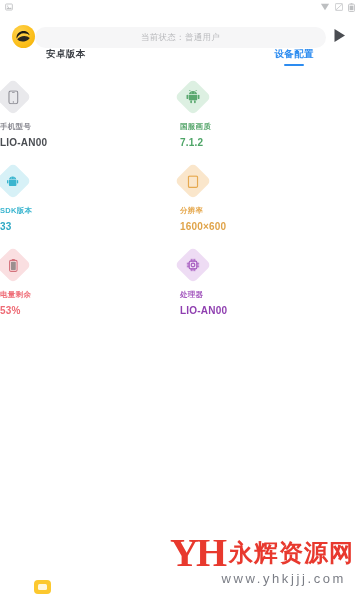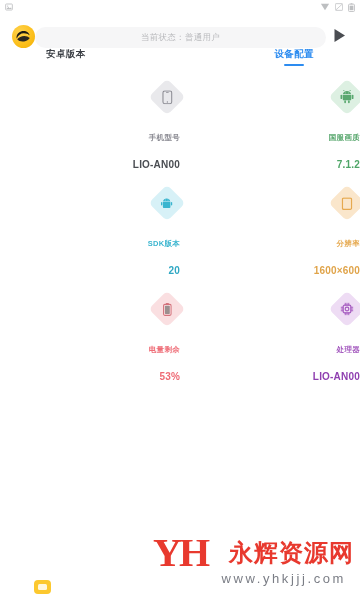--- a/index.html
+++ b/index.html
@@ -114,22 +114,22 @@
   
   .grid {
     margin-top: 10px;
     display: grid;
     grid-template-columns: 1fr 1fr;
     row-gap: 20px;
   }
   .card {
     display: flex;
     flex-direction: column;
-    align-items: flex-end;
-    gap: 11px;
+    align-items: flex-start;
+    gap: 0;
   }
   .diamond {
     width: 26px;
     height: 26px;
     border-radius: 5px;
     transform: rotate(45deg);
     display: flex;
     align-items: center;
     justify-content: center;
     margin-bottom: 12px;
@@ -159,21 +159,21 @@
     right: 6px;
     bottom: 14px;
     display: flex;
     flex-direction: column;
     align-items: flex-end;
     pointer-events: none;
   }
   .wm-row {
     display: flex;
     align-items: center;
-    gap: 22px;
+    gap: 5px;
   }
   .wm-yh {
     font-size: 40px;
     font-weight: 700;
     color: #e8392e;
     letter-spacing: -3px;
     line-height: .85;
     font-family: "Liberation Serif", serif;
   }
   .wm-cn {
@@ -314,21 +314,21 @@
             <path d="M2.6 5.6h8.8v6.2a1 1 0 0 1-1 1H3.6a1 1 0 0 1-1-1z" fill="#3ab5cf"></path>
             <path d="M2.8 5C3 3.2 4.8 1.8 7 1.8s4 1.4 4.2 3.2z" fill="#3ab5cf"></path>
             <circle cx="5.4" cy="3.6" r=".55" fill="#d7f1f7"></circle>
             <circle cx="8.6" cy="3.6" r=".55" fill="#d7f1f7"></circle>
             <rect x="0.4" y="6" width="1.6" height="4" rx=".8" fill="#3ab5cf"></rect>
             <rect x="12" y="6" width="1.6" height="4" rx=".8" fill="#3ab5cf"></rect>
           </svg>
         </span>
       </div>
       <div class="card-label" style="color:#3ab5cf">SDK版本</div>
-      <div class="card-value" style="color:#2fa8c4">20</div>
+      <div class="card-value" style="color:#2fa8c4">33</div>
     </div>
 
     <div class="card">
       <div class="diamond" style="background:#fae6cb">
         <span class="glyph">
           <svg width="11" height="13" viewBox="0 0 12 14">
             <rect x="1" y="0.9" width="10" height="12.2" rx="1.3" fill="none" stroke="#e6a94f" stroke-width="1.4"></rect>
           </svg>
         </span>
       </div>

